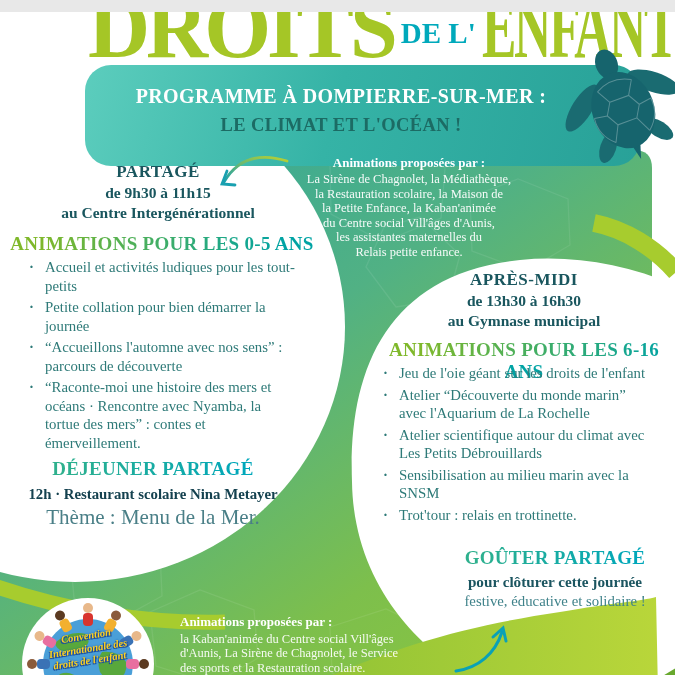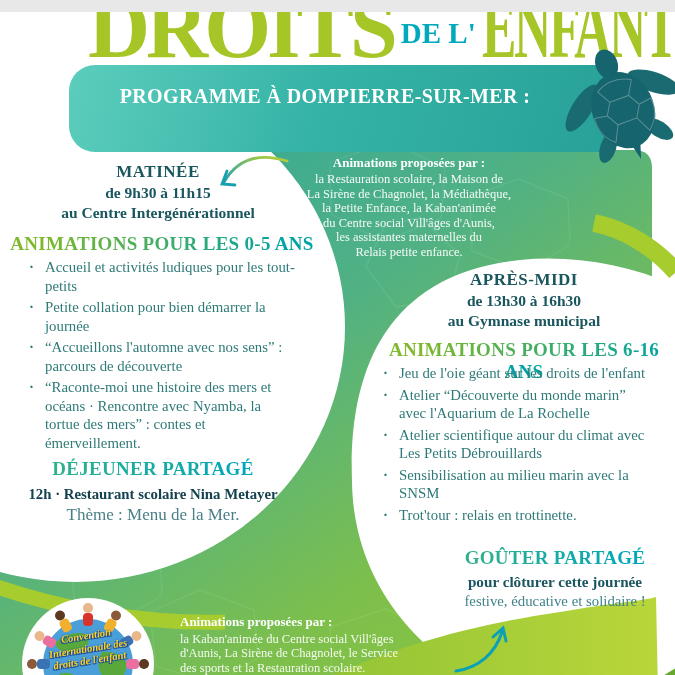--- a/index.html
+++ b/index.html
@@ -10,21 +10,21 @@
 
   
   .title{top:-27px;left:88px;width:600px;white-space:nowrap;line-height:1;}
   .title .big{font-size:86px;font-weight:800;letter-spacing:-4px;color:#a5c626;}
   .title .big2{display:inline-block;font-size:86px;font-weight:800;letter-spacing:-4px;color:#a5c626;
                transform:scaleX(.60);transform-origin:left center;margin-left:6px;}
   .title .small{display:inline-block;font-size:29px;font-weight:800;letter-spacing:0;
                 color:#00a9bb;position:relative;top:-14px;margin-left:7px;}
 
   
-  .banner{left:69px;top:53px;width:555px;height:87px;border-radius:26px;
+  .banner{left:85px;top:53px;width:555px;height:101px;border-radius:26px;
           background:linear-gradient(105deg,#5ccdbd 0%,#35b3a6 45%,#28a198 100%);
           text-align:center;box-sizing:border-box;padding:20px 70px 0 27px;}
   .banner .l1{color:#ffffff;font-size:20px;font-weight:800;letter-spacing:.4px;}
   .banner .l2{color:#1c6b64;font-size:18.5px;font-weight:800;letter-spacing:.4px;margin-top:7px;}
 
   
   .c-dark{color:#19565e;}
   .center{text-align:center;}
   .hdr-grad{font-weight:800;font-size:19px;letter-spacing:.3px;
             background:linear-gradient(90deg,#7fb82a 10%,#00a3a4 90%);
@@ -46,21 +46,21 @@
 
   ul.blist{list-style:none;margin:0;padding:0;color:#2e7a78;font-size:14.8px;line-height:18.5px;}
   ul.blist li{position:relative;padding-left:21px;margin-bottom:3px;max-width:252px;}
   ul.blist li:before{content:"·";position:absolute;left:5px;top:0;font-weight:700;color:#2e7a78;}
   .list-left{left:24px;top:246px;width:292px;}
   .list-right{left:378px;top:352px;width:300px;}
   .list-right li{max-width:272px;}
 
   .dejeuner{left:0;top:446px;width:306px;}
   .dejeuner .l1{font-size:14.8px;font-weight:800;color:#14414f;margin-top:6px;}
-  .dejeuner .l2{font-size:17px;color:#4a7f87;margin-top:2px;}
+  .dejeuner .l2{font-size:21px;color:#4a7f87;margin-top:2px;}
 
   .apresmidi{left:368px;top:258px;width:312px;}
   .apresmidi .h{font-size:17px;font-weight:800;letter-spacing:.5px;}
   .apresmidi .t{font-size:15.5px;font-weight:700;margin-top:2px;}
 
   .gouter{left:400px;top:535px;width:310px;}
   .gouter .l1{font-size:15.2px;font-weight:800;color:#1b5560;margin-top:4px;}
   .gouter .l2{font-size:14.8px;color:#3f828a;margin-top:2px;}
 
   .prov-bottom{left:180px;top:602px;width:310px;color:#ffffff;}
@@ -116,50 +116,51 @@
     <path d="M295 680 C 400 630 480 612 560 600 C 612 591 642 589 656 585 L 658 680 Z" fill="url(#waveGrad)"></path>
     <path d="M636 680 L 676 656 L 676 680 Z" fill="#68a82e"></path>
   </svg>
 
   <div class="abs title">
     <span class="big">DROITS</span><span class="small">DE L'</span><span class="big2">ENFANT</span>
   </div>
 
   <div class="abs banner">
     <div class="l1">PROGRAMME À DOMPIERRE-SUR-MER :</div>
+    <div class="l2">LE CLIMAT ET L'OCÉAN !</div>
   </div>
 
   <svg class="abs" style="left:556px;top:16px" width="120" height="165" viewBox="0 0 120 165">
     <g transform="translate(68,84) rotate(-20)" fill="#16646d">
       <ellipse cx="0" cy="-51" rx="11" ry="15"></ellipse>
       <ellipse cx="-38" cy="-18" rx="27" ry="10" transform="rotate(-38 -38 -18)" fill="#1a6b71"></ellipse>
       <ellipse cx="38" cy="-18" rx="27" ry="10" transform="rotate(38 38 -18)" fill="#1a6b71"></ellipse>
       <ellipse cx="-27" cy="28" rx="16" ry="8" transform="rotate(-52 -27 28)" fill="#1a6b71"></ellipse>
       <ellipse cx="27" cy="28" rx="16" ry="8" transform="rotate(52 27 28)" fill="#1a6b71"></ellipse>
       <path d="M-4 34 L0 50 L5 34 Z"></path>
       <ellipse cx="0" cy="-2" rx="31" ry="39"></ellipse>
       <g stroke="#ffffff" stroke-width="1" fill="none" opacity="0.28">
         <path d="M-10 -14 L10 -14 L17 -2 L10 10 L-10 10 L-17 -2 Z"></path>
         <path d="M-10 -14 L-18 -28 M10 -14 L18 -28 M17 -2 L30 -4 M10 10 L18 26 M-10 10 L-18 26 M-17 -2 L-30 -4"></path>
         <path d="M-18 -28 Q0 -38 18 -28 M30 -4 Q32 14 18 26 M-30 -4 Q-32 14 -18 26"></path>
       </g>
     </g>
   </svg>
 
   <div class="abs matinee center c-dark">
-    <div class="h">MATINÉE</div>
+    <div class="h">PARTAGÉ</div>
     <div class="t">de 9h30 à 11h15</div>
     <div class="t">au Centre Intergénérationnel</div>
   </div>
 
   <div class="abs prov-top">
     <div class="h">Animations proposées par :</div>
     <div>
+        <div class="ln">La Sirène de Chagnolet, la Médiathèque,</div>
         <div class="ln">la Restauration scolaire, la Maison de</div>
-        <div class="ln">La Sirène de Chagnolet, la Médiathèque,</div>
         <div class="ln">la Petite Enfance, la Kaban'animée</div>
         <div class="ln">du Centre social Vill'âges d'Aunis,</div>
         <div class="ln">les assistantes maternelles du</div>
         <div class="ln">Relais petite enfance.</div>
       </div>
   </div>
 
   <div class="abs anim05 center">
     <span class="hdr-grad">ANIMATIONS POUR LES 0-5 ANS</span>
   </div>

